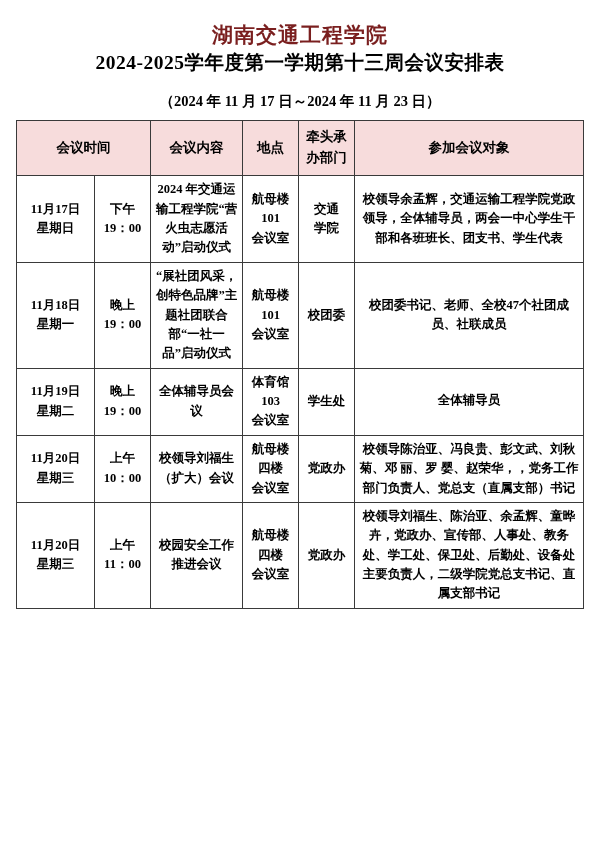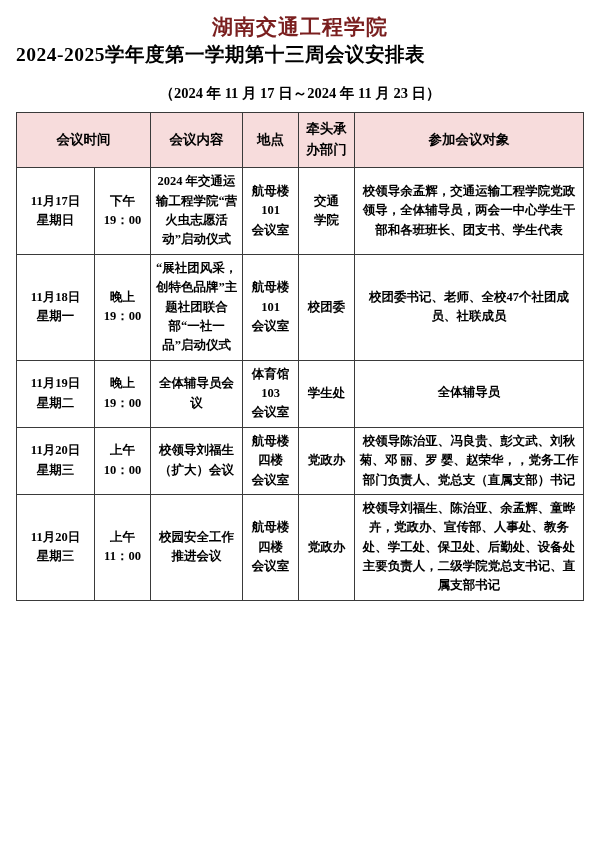--- a/index.html
+++ b/index.html
@@ -11,34 +11,34 @@
     height: 857px;
     background: #ffffff;
     font-family: "Liberation Serif", "DejaVu Serif", serif;
     color: #000000;
     overflow: hidden;
   }
   .page {
     width: 600px;
     height: 857px;
     box-sizing: border-box;
-    padding: 12px 16px 0 16px;
+    padding: 20px 16px 0 16px;
   }
   .org-title {
     text-align: center;
     font-size: 21px;
     font-weight: bold;
     letter-spacing: 1px;
     color: #7a1f1f;
     font-family: "DejaVu Serif", "Liberation Serif", serif;
     margin: 2px 0 4px 0;
     line-height: 1.2;
   }
   .doc-title {
-    text-align: left;
+    text-align: center;
     font-size: 19.5px;
     font-weight: bold;
     letter-spacing: 0.5px;
     margin: 2px 0 6px 0;
     line-height: 1.25;
   }
   .doc-subtitle {
     text-align: center;
     font-size: 14.5px;
     font-weight: bold;

